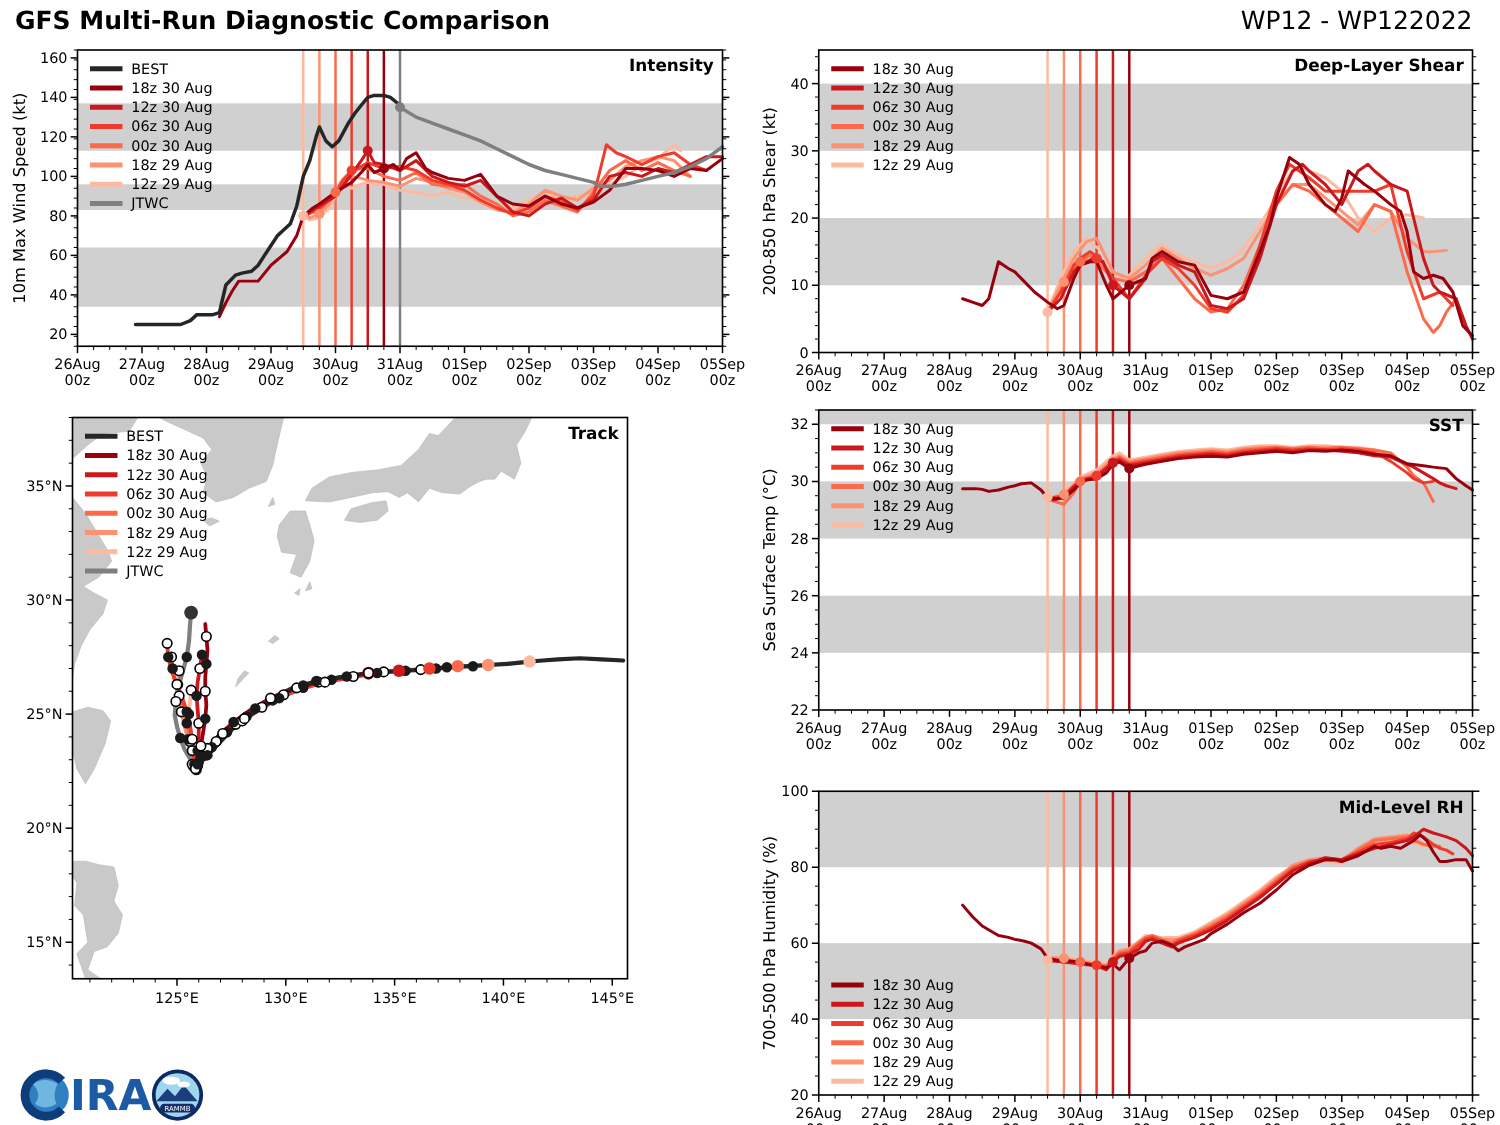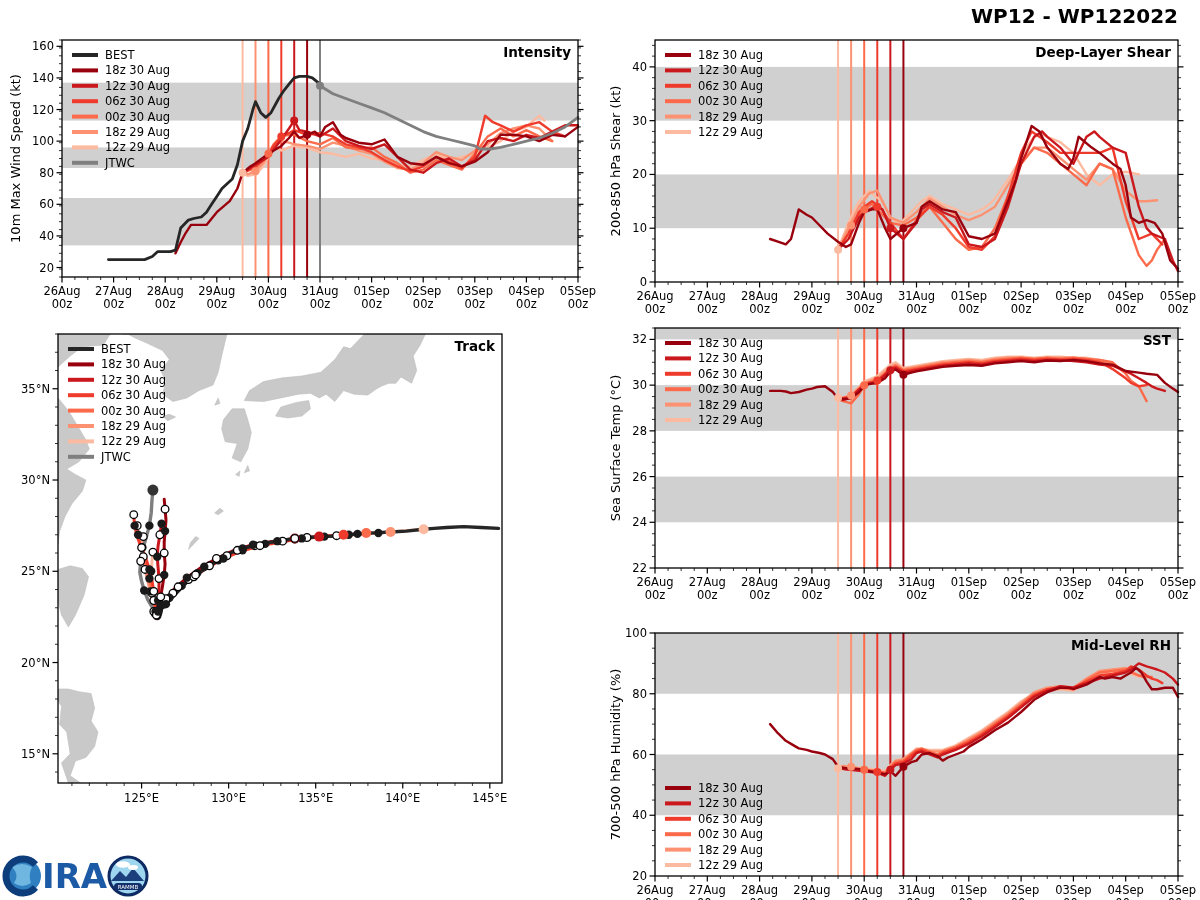--- a/index.html
+++ b/index.html
@@ -1,27 +1,28 @@
 <!DOCTYPE html>
 <html><head>
 <meta charset="utf-8">
 <style>
   html,body{margin:0;padding:0;background:#fff;}
   #app{position:relative;width:1200px;height:900px;background:#fff;overflow:hidden;
        font-family:"DejaVu Sans","Liberation Sans",sans-serif;}
   .hdr-title{position:absolute;top:4px;left:12px;font-size:20px;font-weight:bold;color:#000;}
-  .hdr-storm{position:absolute;top:4px;right:22px;font-size:20px;font-weight:bold;color:#000;}
+  .hdr-storm{position:absolute;top:4px;right:22px;font-size:20px;font-weight:normal;color:#000;}
   .chart{position:absolute;}
   svg text{font-family:"DejaVu Sans","Liberation Sans",sans-serif;}
-  #logo{position:absolute;left:2px;top:850px;width:260px;height:48px;}
+  #logo{position:absolute;left:16px;top:850px;width:260px;height:48px;}
 </style>
 </head>
 <body>
 <div id="app">
 
+<div class="hdr-title">GFS Multi-Run Diagnostic Comparison</div>
 <div class="hdr-storm">WP12 - WP122022</div>
 
 <div id="charts">
       <div class="chart" style="left: 0px; top: 28px; width: 600px; height: 292px;"><svg width="600" height="292">
           <rect x="62" y="170" width="516" height="47.400000000000006" fill="#d0d0d0"></rect>
           <rect x="62" y="119.44" width="516" height="20.539999999999992" fill="#d0d0d0"></rect>
           <rect x="62" y="54.660000000000025" width="516" height="37.91999999999996" fill="#d0d0d0"></rect>
           <line x1="242.6" x2="242.6" y1="12" y2="249" stroke="#fcbba1" stroke-width="2"></line>
           <line x1="255.5" x2="255.5" y1="12" y2="249" stroke="#fc9272" stroke-width="2"></line>
           <line x1="268.4" x2="268.4" y1="12" y2="249" stroke="#fb6a4a" stroke-width="2"></line>

